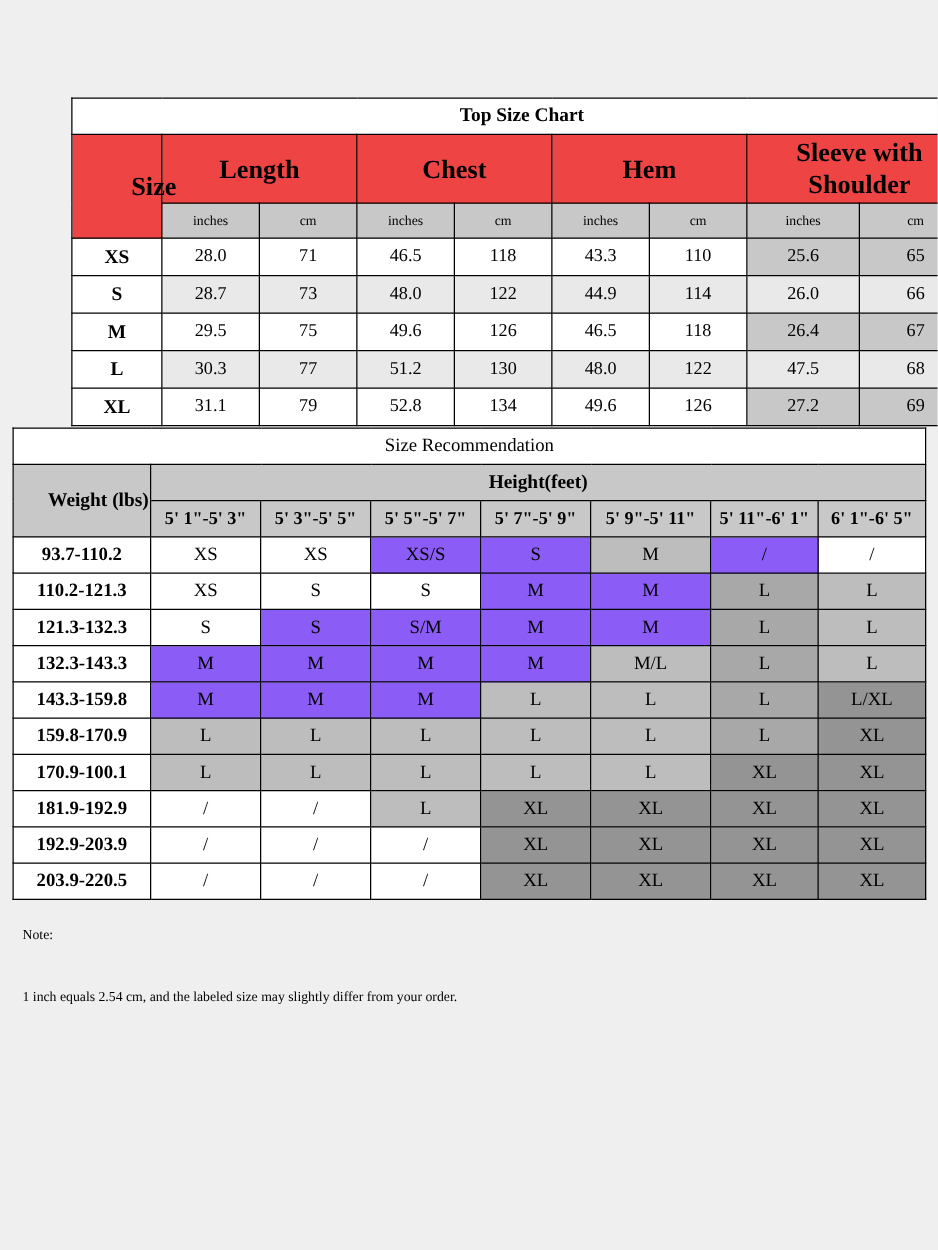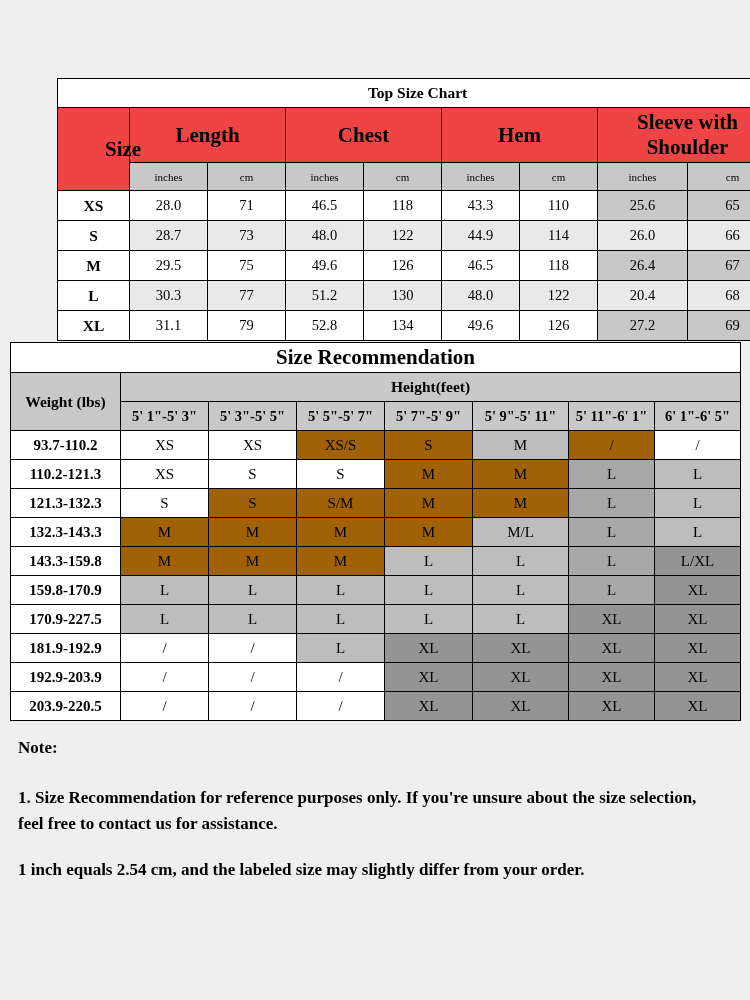--- a/index.html
+++ b/index.html
@@ -85,65 +85,65 @@
   
   .rec-chart {
     position: absolute;
     left: 10px;
     top: 342px;
     width: 730px;
     background: #ffffff;
   }
   .rec-chart .title-row td {
     background: #ffffff;
-    font-weight: bold;
-    font-size: 21px;
+    font-weight: normal;
+    font-size: 15px;
     height: 24px;
   }
   .rec-chart .height-row td {
     background: #c8c8c8;
     font-weight: bold;
     font-size: 15.5px;
     height: 24px;
   }
   .rec-chart .weight-cell {
     background: #c8c8c8;
     font-weight: bold;
     font-size: 15.5px;
+    text-align: right;
   }
   .rec-chart .hsub-row td {
     background: #c8c8c8;
     font-weight: bold;
     font-size: 14.5px;
     height: 24px;
   }
   .rec-chart td.wlabel {
     font-weight: bold;
     font-size: 15.5px;
     background: #ffffff;
   }
   .rec-chart .data-row td {
     height: 24px;
     font-size: 15px;
   }
   .shade-0 { background: #ffffff; }
-  .shade-1 { background: #a16207; }
+  .shade-1 { background: #8b5cf6; }
   .shade-2 { background: #bdbdbd; }
   .shade-3 { background: #a8a8a8; }
   .shade-4 { background: #949494; }
 
   
   .notes {
     position: absolute;
     left: 18px;
     top: 735px;
     width: 700px;
-    font-size: 17px;
+    font-size: 11px;
     line-height: 26px;
-    font-weight: bold;
   }
   .notes p {
     margin: 0 0 20px 0;
   }
   .notes .note-head {
     margin-bottom: 24px;
   }
 </style>
 </head>
 <body>
@@ -221,21 +221,21 @@
       </tr>
 
       <tr class="data-row row-alt">
         <td class="sizelabel">L</td>
         <td>30.3</td>
         <td>77</td>
         <td>51.2</td>
         <td>130</td>
         <td>48.0</td>
         <td>122</td>
-        <td class="sleeve-shade">20.4</td>
+        <td class="sleeve-shade">47.5</td>
         <td class="sleeve-shade">68</td>
       </tr>
 
       <tr class="data-row">
         <td class="sizelabel">XL</td>
         <td>31.1</td>
         <td>79</td>
         <td>52.8</td>
         <td>134</td>
         <td>49.6</td>
@@ -335,21 +335,21 @@
         <td class="shade-2">L</td>
         <td class="shade-2">L</td>
         <td class="shade-2">L</td>
         <td class="shade-2">L</td>
         <td class="shade-2">L</td>
         <td class="shade-3">L</td>
         <td class="shade-4">XL</td>
       </tr>
 
       <tr class="data-row">
-        <td class="wlabel">170.9-227.5</td>
+        <td class="wlabel">170.9-100.1</td>
         <td class="shade-2">L</td>
         <td class="shade-2">L</td>
         <td class="shade-2">L</td>
         <td class="shade-2">L</td>
         <td class="shade-2">L</td>
         <td class="shade-4">XL</td>
         <td class="shade-4">XL</td>
       </tr>
 
       <tr class="data-row">
@@ -382,17 +382,16 @@
         <td class="shade-4">XL</td>
         <td class="shade-4">XL</td>
         <td class="shade-4">XL</td>
         <td class="shade-4">XL</td>
       </tr>
     </tbody>
   </table>
 
   <div class="notes">
     <p class="note-head">Note:</p>
-    <p>1. Size Recommendation for reference purposes only. If you're unsure about the size selection, feel free to contact us for assistance.</p>
     <p>1 inch equals 2.54 cm, and the labeled size may slightly differ from your order.</p>
   </div>
 
 </div>
 
 </body></html>

